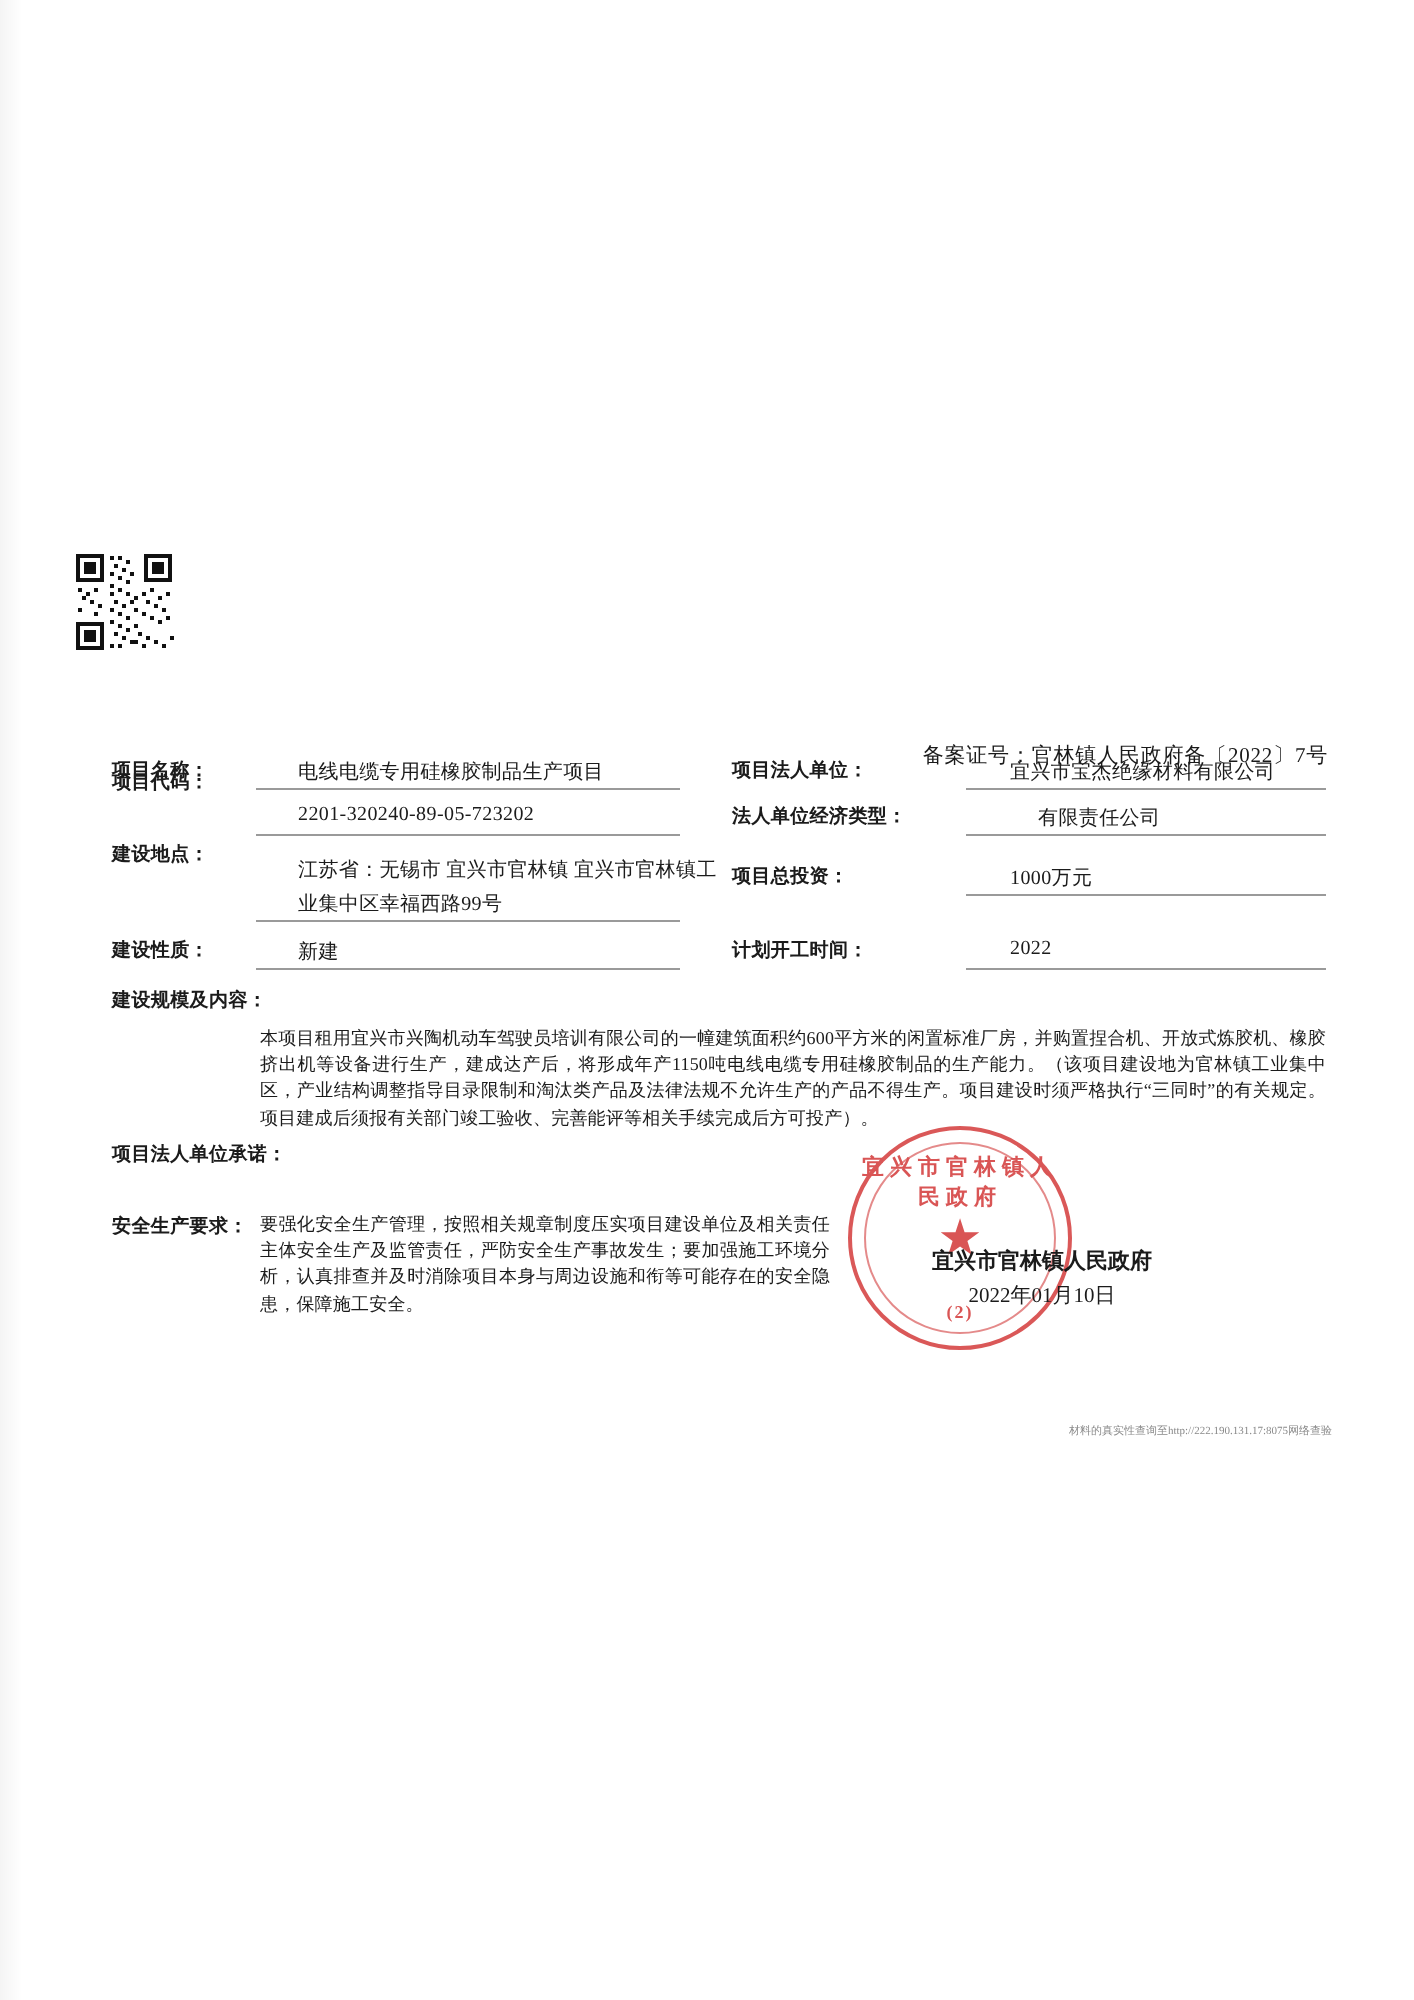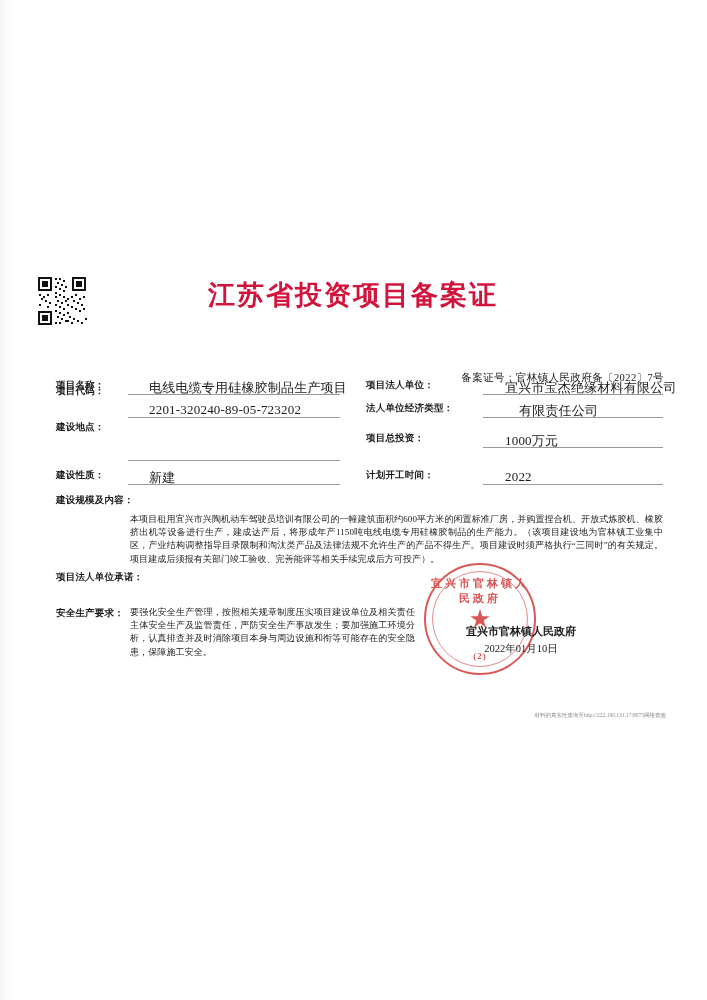--- a/index.html
+++ b/index.html
@@ -63,21 +63,21 @@
   .lbl {
     position: absolute;
     font-weight: bold;
     color: #1b1b1b;
     font-size: 9.5px;
     letter-spacing: .2px;
     white-space: nowrap;
   }
   .val {
     position: absolute;
-    font-size: 13px;
+    font-size: 10px;
     color: #1b1b1b;
     letter-spacing: .2px;
     padding-left: 19px;
   }
 
   .underline {
     position: absolute;
     border-bottom: 1px solid #9a9a9a;
     height: 0;
   }
@@ -244,21 +244,20 @@
         <rect x="37" y="43" width="2" height="2"></rect>
           <rect x="41" y="45" width="2" height="2"></rect>
         <rect x="45" y="47" width="2" height="2"></rect>
           <rect x="49" y="43" width="2" height="2"></rect>
         <rect x="35" y="47" width="2" height="2"></rect>
           <rect x="31" y="45" width="2" height="2"></rect>
       </g>
     </svg>
   </div>
 
-  <div id="title">江苏省投资项目备案证</div>
 
   <div id="recordno">
     <span>备案证号：</span><span>官林镇人民政府备〔2022〕7号</span>
   </div>
 
   <div class="lbl" style="left:30px; top:116px;">项目名称：</div>
   <div class="val" style="left:104px; top:116px;">电线电缆专用硅橡胶制品生产项目</div>
   <div class="underline" style="left:102px; top:131px; width:212px;"></div>
 
   <div class="lbl" style="left:340px; top:116px;">项目法人单位：</div>
@@ -267,20 +266,21 @@
 
   <div class="lbl" style="left:30px; top:122px;">项目代码：</div>
   <div class="val" style="left:104px; top:139px;">2201-320240-89-05-723202</div>
   <div class="underline" style="left:102px; top:154px; width:212px;"></div>
 
   <div class="lbl" style="left:340px; top:139px;">法人单位经济类型：</div>
   <div class="val" style="left:474px; top:139px;">有限责任公司</div>
   <div class="underline" style="left:457px; top:154px; width:180px;"></div>
 
   <div class="lbl" style="left:30px; top:158px;">建设地点：</div>
+  <div class="val" style="left:104px; top:164px; width:212px; line-height:17px;">江苏省：无锡市  宜兴市官林镇  宜兴市官林镇工业集中区幸福西路99号</div>
   <div class="underline" style="left:102px; top:197px; width:212px;"></div>
 
   <div class="lbl" style="left:340px; top:169px;">项目总投资：</div>
   <div class="val" style="left:460px; top:169px;">1000万元</div>
   <div class="underline" style="left:457px; top:184px; width:180px;"></div>
 
   <div class="lbl" style="left:30px; top:206px;">建设性质：</div>
   <div class="val" style="left:104px; top:206px;">新建</div>
   <div class="underline" style="left:102px; top:221px; width:212px;"></div>
 

